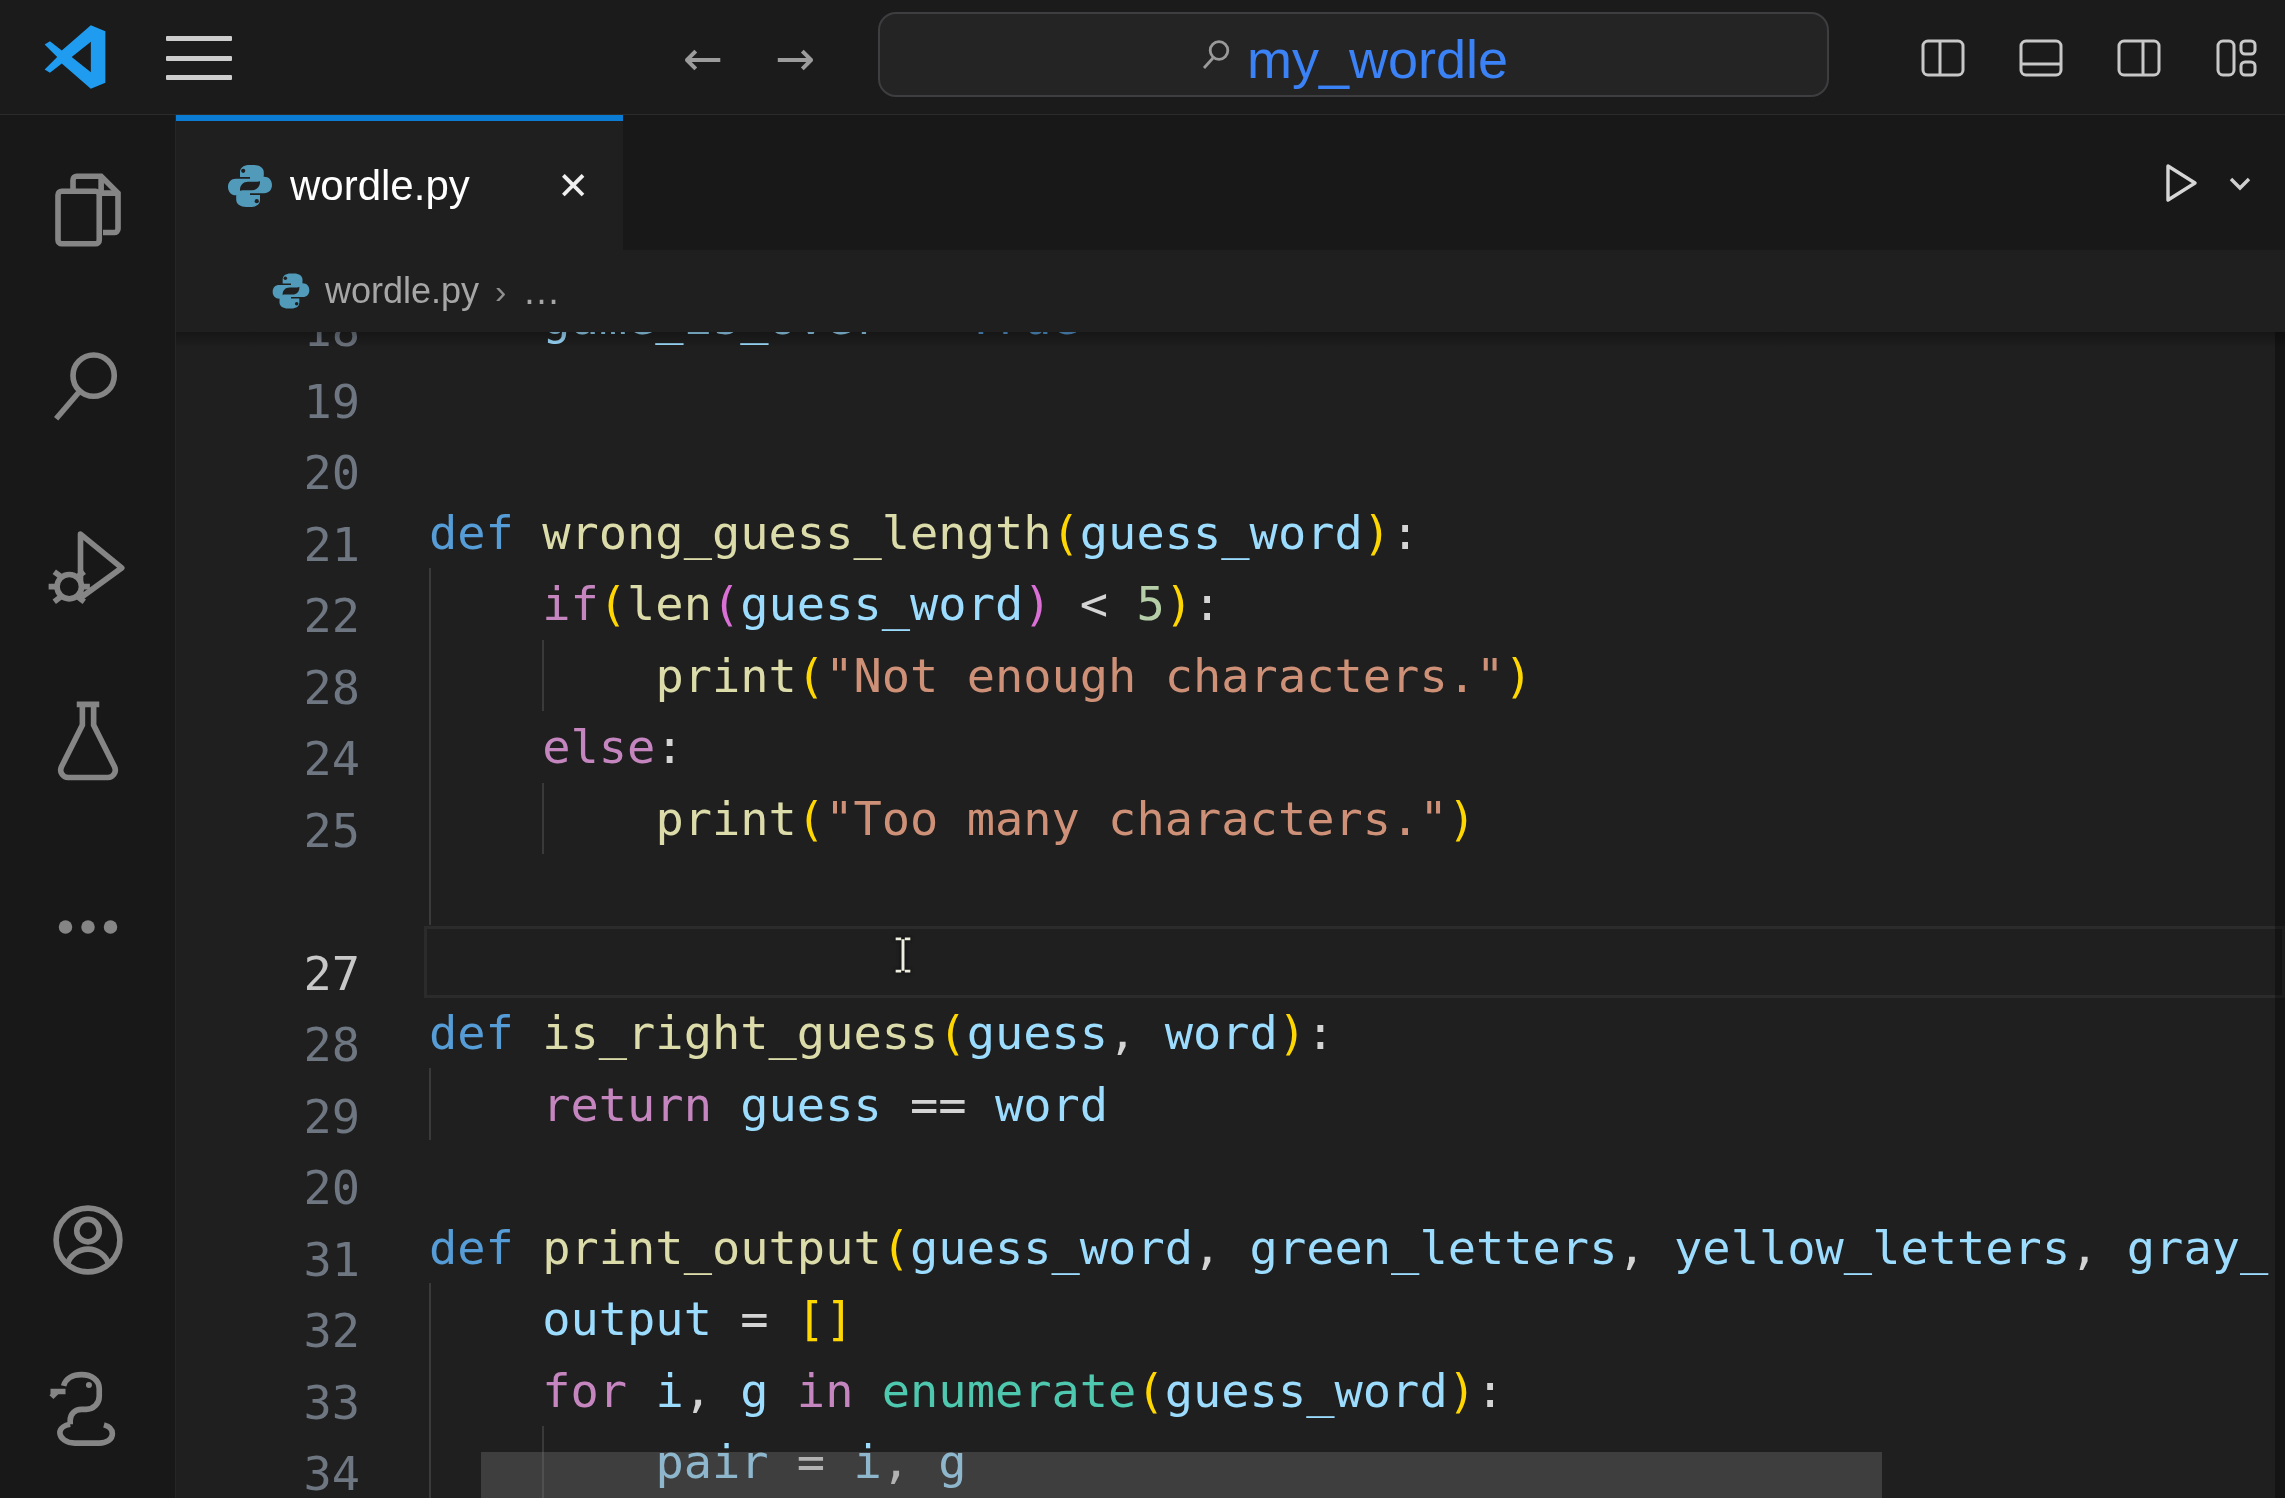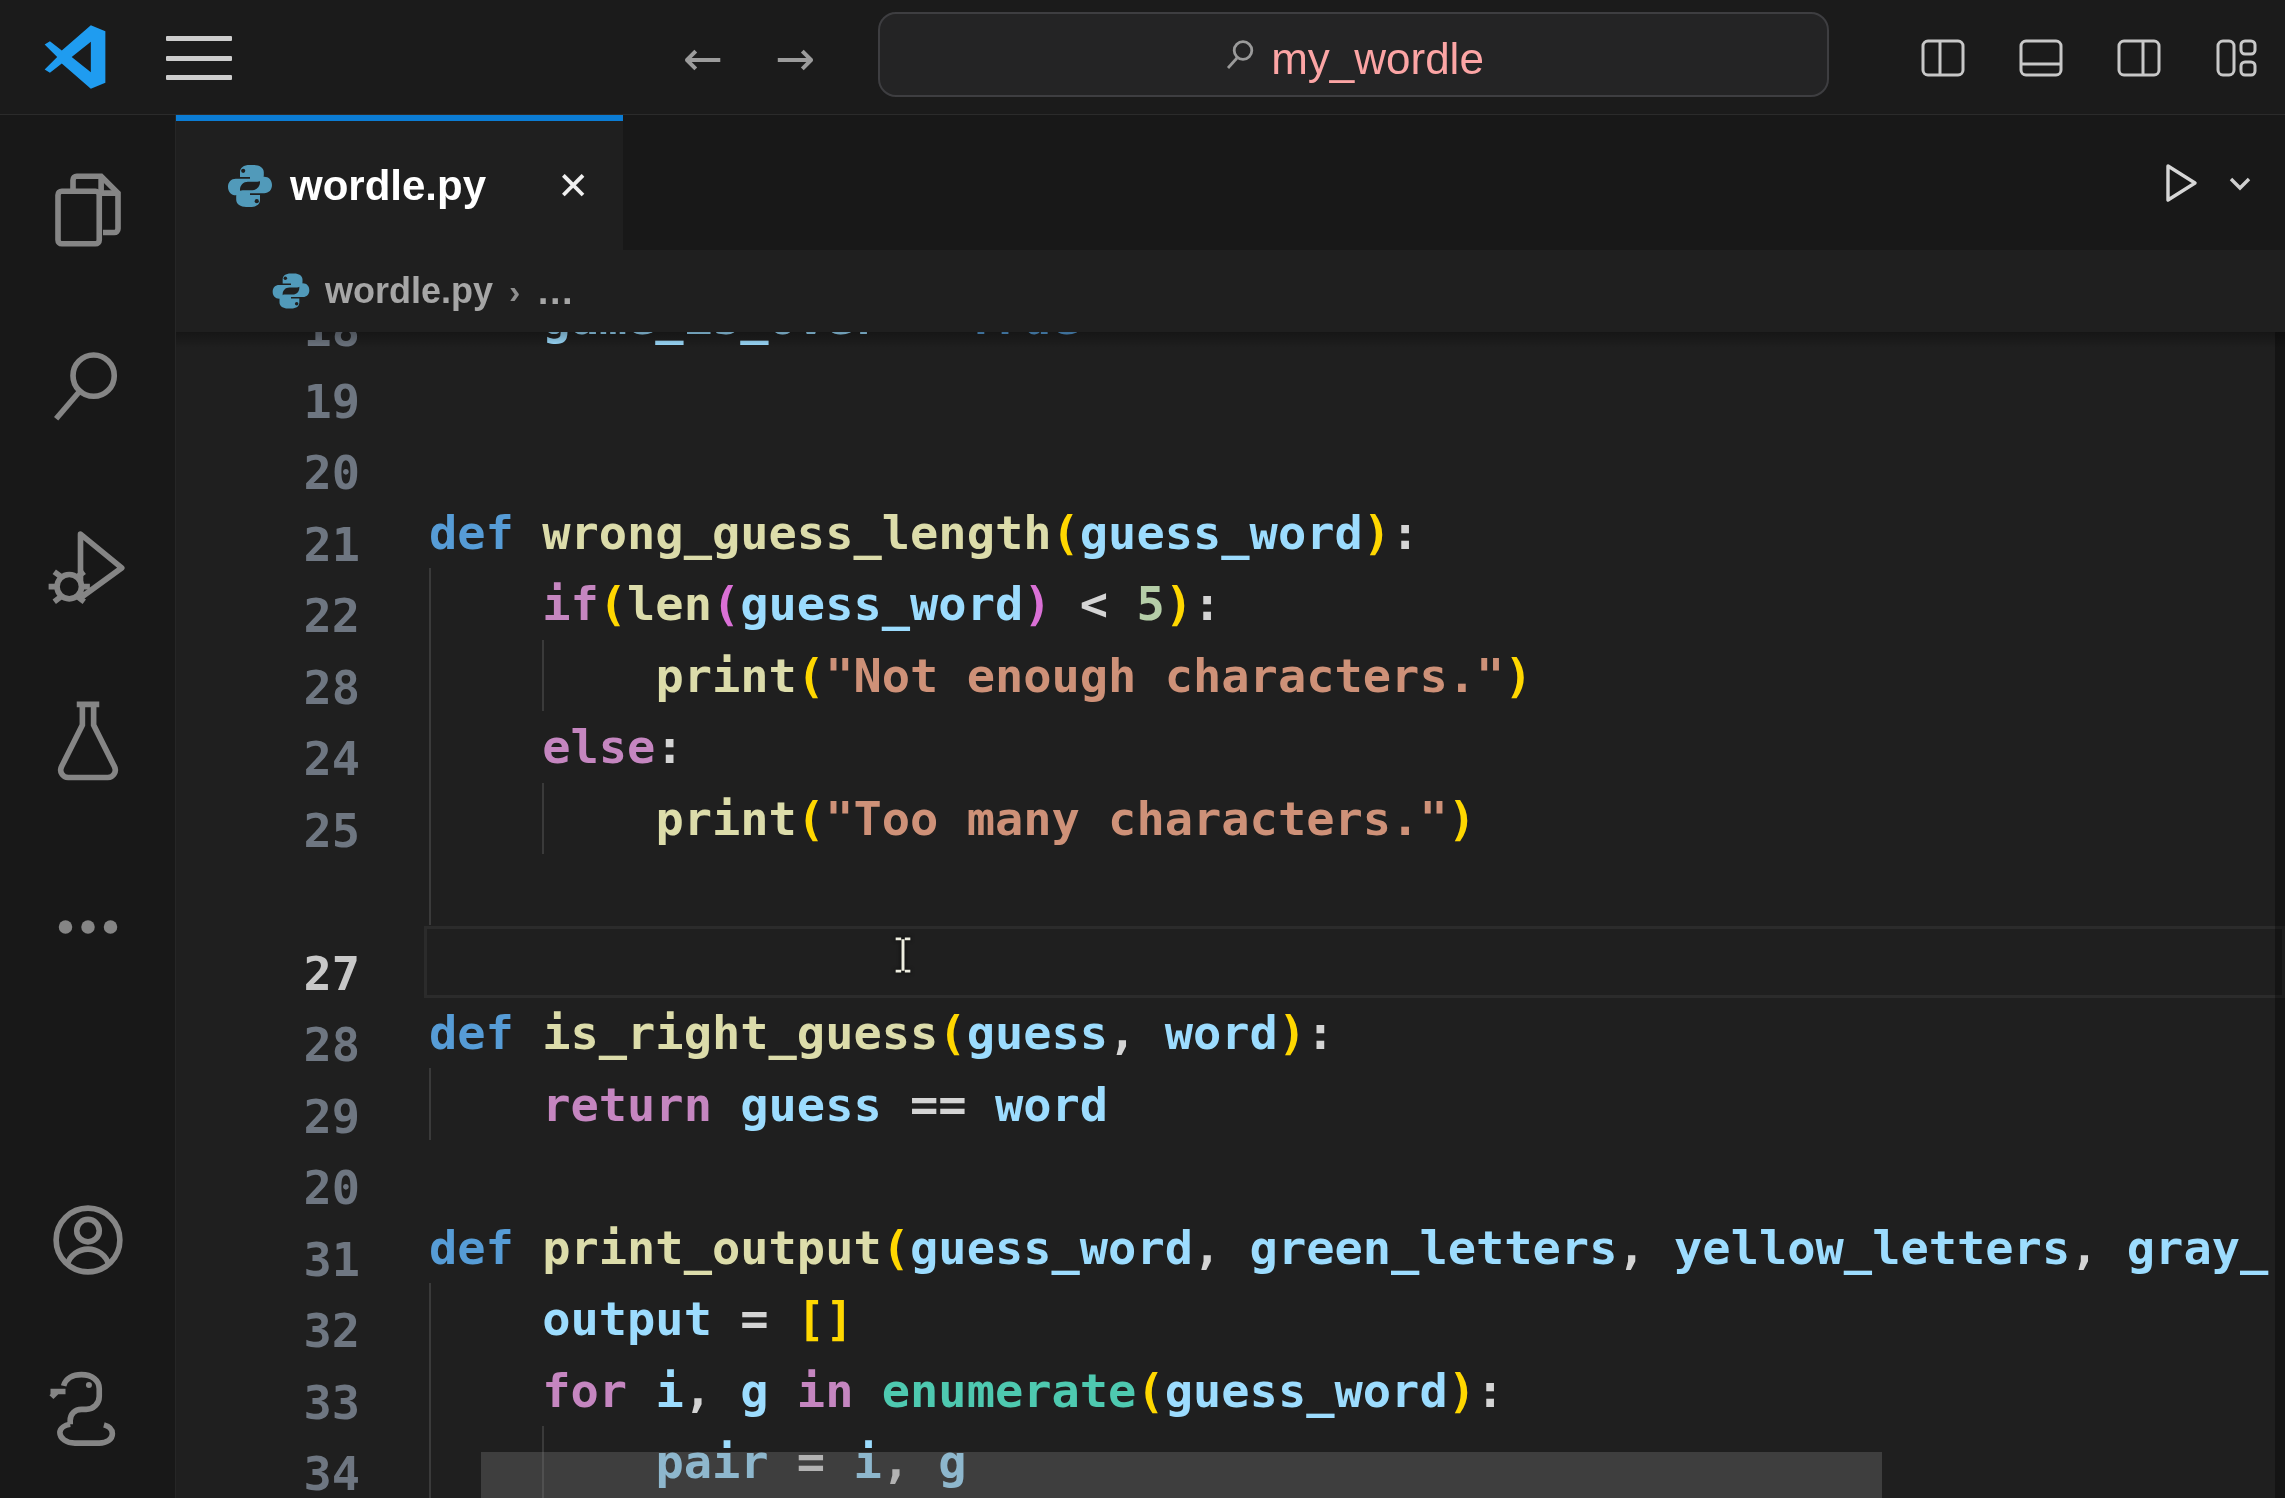--- a/index.html
+++ b/index.html
@@ -11,29 +11,29 @@
   .vs-logo{position:absolute;left:42px;top:24px;width:66px;height:66px;}
   .menu-btn{position:absolute;left:166px;top:32px;width:66px;height:52px;display:flex;
             flex-direction:column;justify-content:space-between;padding:4px 0;box-sizing:border-box;cursor:pointer;}
   .menu-btn span{display:block;height:5px;background:#cdcdcd;border-radius:1px;}
   .nav-arrow{position:absolute;top:0;height:115px;width:70px;display:flex;align-items:center;justify-content:center;
              font-size:48px;color:#9c9c9c;font-family:"DejaVu Sans",sans-serif;}
   .nav-back{left:668px;} .nav-fwd{left:760px;}
   .cmd-center{position:absolute;left:878px;top:12px;width:951px;height:85px;box-sizing:border-box;
               background:#242425;border:2px solid #3e3e41;border-radius:18px;
               display:flex;align-items:center;justify-content:center;gap:14px;cursor:text;}
-  .cmd-center .q-text{font-size:44px;color:#fca5a5;margin-top:9px;}
+  .cmd-center .q-text{font-size:54px;color:#3b82f6;margin-top:9px;}
   .layout-group{position:absolute;right:21px;top:0;height:115px;display:flex;align-items:center;gap:44px;}
   .layout-group .lbtn{width:54px;height:54px;display:block;cursor:pointer;}
   
   .activitybar{position:absolute;left:0;top:115px;width:176px;height:1383px;background:#181818;
                border-right:1px solid #262626;box-sizing:border-box;}
   .ab-item{position:absolute;left:43px;width:90px;height:90px;display:flex;align-items:center;justify-content:center;cursor:pointer;}
   
-  .editor-pane{position:absolute;left:176px;top:115px;right:0;bottom:0;background:#7dd3fc;font-weight:bold;}
+  .editor-pane{position:absolute;left:176px;top:115px;right:0;bottom:0;background:#7dd3fc;}
   .tabs-row{position:absolute;left:0;top:0;right:0;height:135px;background:#181818;}
   .tab{position:absolute;left:0;top:0;width:447px;height:135px;background:#1f1f1f;box-sizing:border-box;
        border-top:6px solid #0b7cd4;display:flex;align-items:center;padding-left:50px;cursor:pointer;}
   .tab .tab-label{margin-left:16px;font-size:42px;color:#ffffff;}
   .tab .tab-close{margin-left:auto;margin-right:34px;font-size:38px;color:#f0f0f0;cursor:pointer;
                   font-family:"DejaVu Sans",sans-serif;line-height:1;}
   .tab-actions{position:absolute;right:28px;top:0;height:135px;display:flex;align-items:center;gap:18px;}
   
   .code-view{position:absolute;left:0;top:135px;right:0;bottom:0;overflow:hidden;background:#1f1f1f;}
   .breadcrumb{position:absolute;left:0;top:0;right:0;height:82px;background:#1f1f1f;z-index:10;

